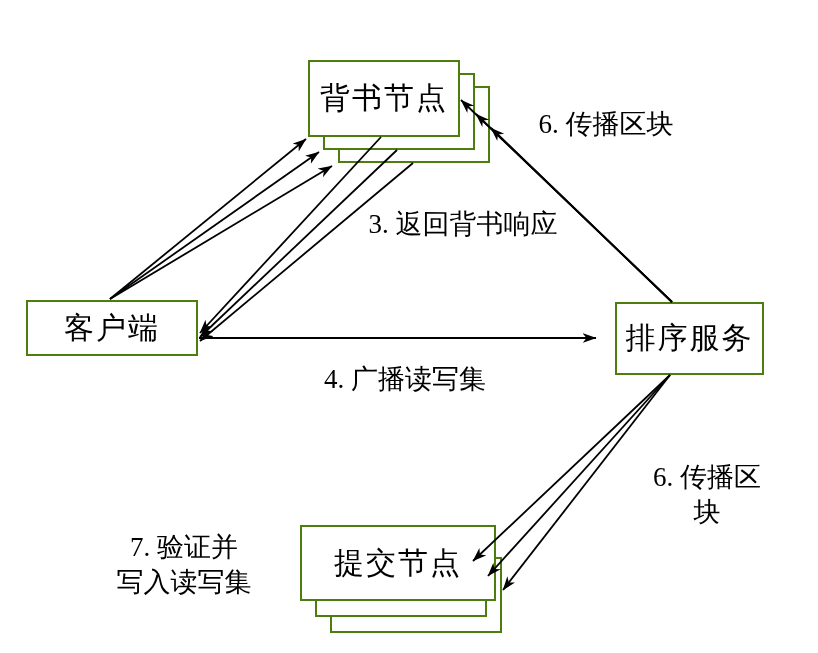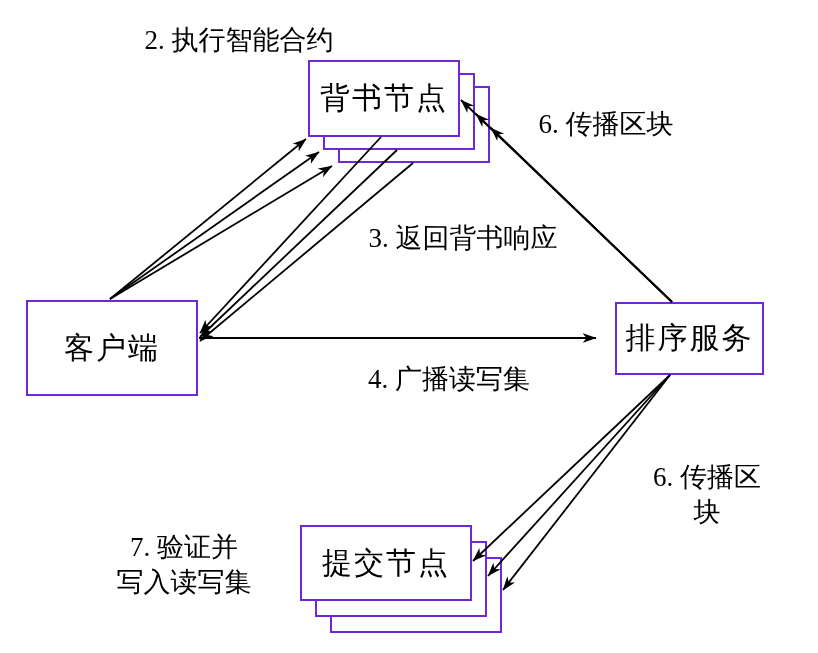--- a/index.html
+++ b/index.html
@@ -6,21 +6,21 @@
   #canvas{
     position:relative;
     width:818px;height:653px;
     background:#ffffff;
     font-family:"Liberation Serif", serif;
     color:#000000;
     overflow:hidden;
   }
   .node{
     position:absolute;
-    border:2px solid #6d28d9;
+    border:2px solid #4d7c0f;
     background:#ffffff;
     box-sizing:border-box;
   }
   .node-label{
     position:absolute;
     inset:0;
     display:flex;
     align-items:center;
     justify-content:center;
     font-size:30px;
@@ -50,31 +50,31 @@
 <body>
 
 <div id="canvas">
 
   <div class="node z-back" style="left:338px;top:86px;width:152px;height:77px;"></div>
   <div class="node z-mid" style="left:323px;top:73px;width:152px;height:77px;"></div>
   <div class="node z-front" style="left:308px;top:60px;width:152px;height:77px;">
     <div class="node-label">背书节点</div>
   </div>
 
-  <div class="node z-front" style="left:26px;top:300px;width:172px;height:96px;">
+  <div class="node z-front" style="left:26px;top:300px;width:172px;height:56px;">
     <div class="node-label">客户端</div>
   </div>
 
   <div class="node z-front" style="left:599px;top:302px;width:149px;height:73px;margin-left:16px;">
     <div class="node-label">排序服务</div>
   </div>
 
   <div class="node z-back" style="left:330px;top:557px;width:172px;height:76px;"></div>
   <div class="node z-mid" style="left:315px;top:541px;width:172px;height:76px;"></div>
-  <div class="node z-front" style="left:300px;top:525px;width:172px;height:76px;">
+  <div class="node z-front" style="left:300px;top:525px;width:196px;height:76px;">
     <div class="node-label">提交节点</div>
   </div>
 
   <svg id="arrow-layer" width="818" height="653" viewBox="0 0 818 653">
     <defs>
       <marker id="ah" markerWidth="16" markerHeight="12" refX="13.5" refY="5" orient="auto" markerUnits="userSpaceOnUse">
         <path d="M0,0 L14,5 L0,10 L4,5 Z" fill="#000"></path>
       </marker>
     </defs>
 
@@ -100,29 +100,28 @@
       <line x1="672" y1="302" x2="491" y2="128" marker-end="url(#ah)"></line>
     </g>
 
     <g stroke="#000" stroke-width="1.8" fill="none">
       <line x1="670" y1="375" x2="473" y2="561" marker-end="url(#ah)"></line>
       <line x1="670" y1="375" x2="488" y2="576" marker-end="url(#ah)"></line>
       <line x1="670" y1="375" x2="503" y2="590" marker-end="url(#ah)"></line>
     </g>
   </svg>
 
-  <div class="edge-label lbl" style="left:239px;top:41px;">2. 执行智能合约</div>
 
 
 
-  <div class="edge-label lbl" style="left:463px;top:239px;">3. 返回背书响应</div>
+  <div class="edge-label lbl" style="left:463px;top:225px;">3. 返回背书响应</div>
 
   <div class="edge-label lbl" style="left:606px;top:125px;">6. 传播区块</div>
 
 
-  <div class="edge-label lbl" style="left:405px;top:380px;margin-left:44px;">4. 广播读写集</div>
+  <div class="edge-label lbl" style="left:405px;top:380px;">4. 广播读写集</div>
 
   <div class="edge-label lbl" style="left:707px;top:495px;">6. 传播区块</div>
 
   <div class="edge-label lbl" style="left:184px;top:565px;">7. 验证并
 写入读写集</div>
 
 </div>
 
 </body></html>

